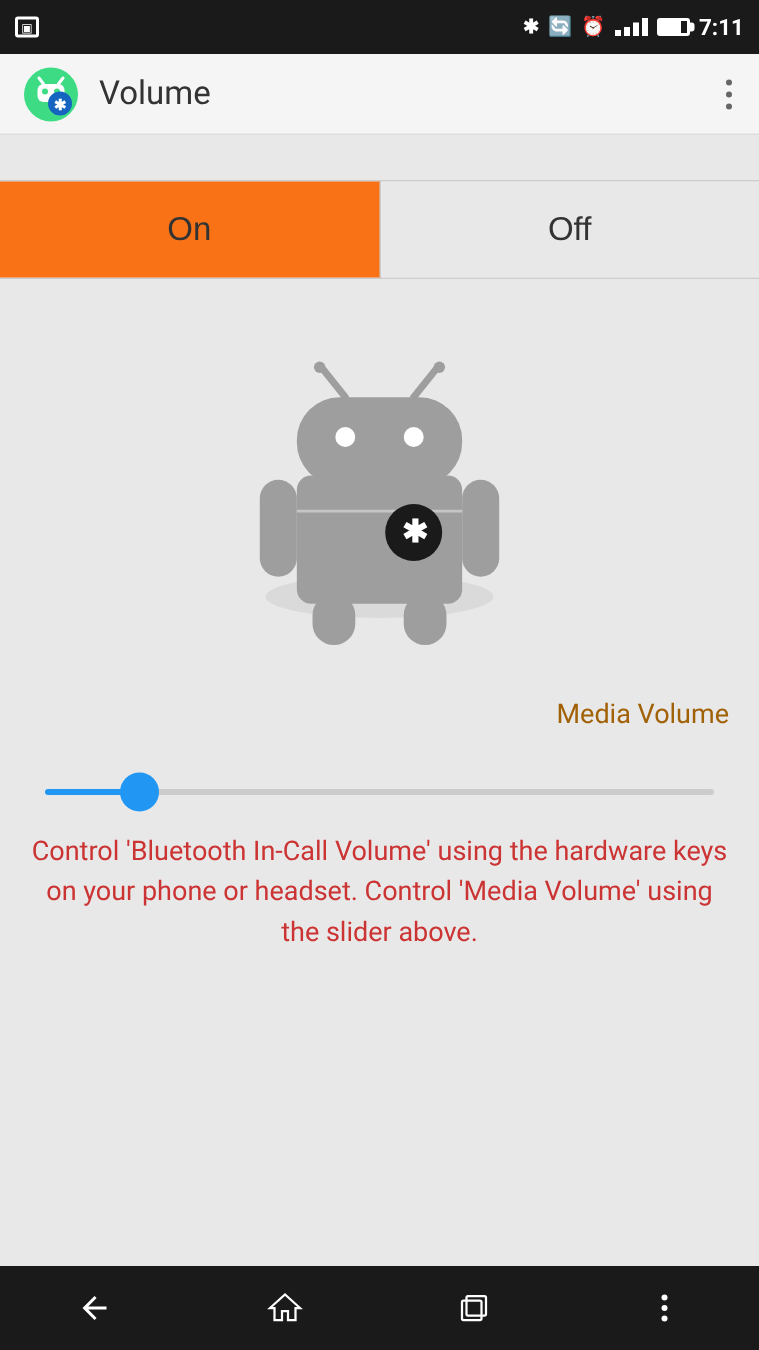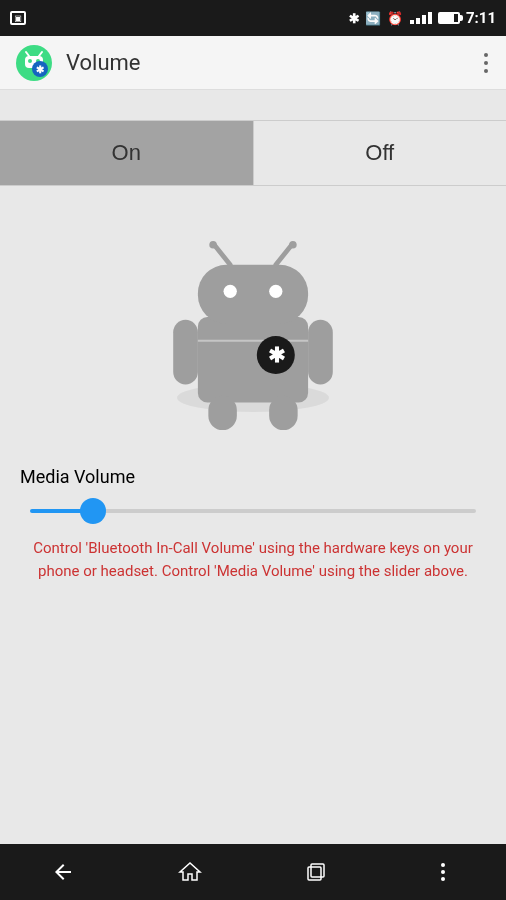--- a/index.html
+++ b/index.html
@@ -160,21 +160,21 @@
       border: none;
       background: #e0e0e0;
       font-size: 22px;
       font-weight: 400;
       color: #333;
       cursor: pointer;
       transition: background 0.1s;
     }
 
     .toggle-btn.on {
-      background: #a3a3a3;
+      background: #f97316;
       border-right: 1px solid #ccc;
     }
 
     .toggle-btn.off {
       background: #e8e8e8;
     }
 
     
     .robot-container {
       margin-top: 40px;
@@ -192,24 +192,24 @@
     }
 
     
     .media-volume-section {
       width: 100%;
       padding: 0 20px;
       margin-top: 20px;
     }
 
     .media-volume-label {
-      text-align: left;
+      text-align: right;
       font-size: 18px;
-      color: #000000;
-      margin-bottom: 11px;
+      color: #a16207;
+      margin-bottom: 28px;
     }
 
     .slider-container {
       width: 100%;
       padding: 0 10px;
     }
 
     input[type=range] {
       width: 100%;
       cursor: pointer;
@@ -226,21 +226,21 @@
       border-radius: 50%;
       background: #2196F3;
       cursor: pointer;
     }
 
     
     .help-text {
       margin-top: 20px;
       padding: 0 20px;
       text-align: center;
-      font-size: 15px;
+      font-size: 18px;
       color: #cc3333;
       line-height: 1.5;
     }
 
     
     #nav-bar {
       background: #1a1a1a;
       height: 56px;
       display: flex;
       align-items: center;

